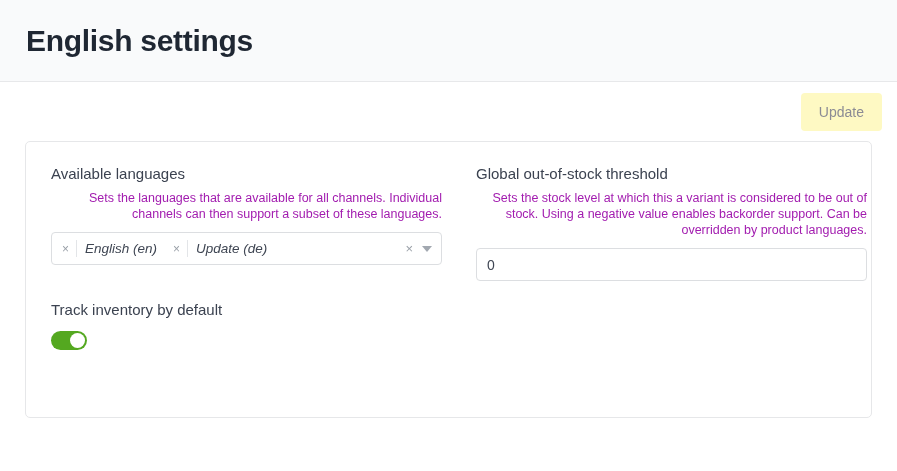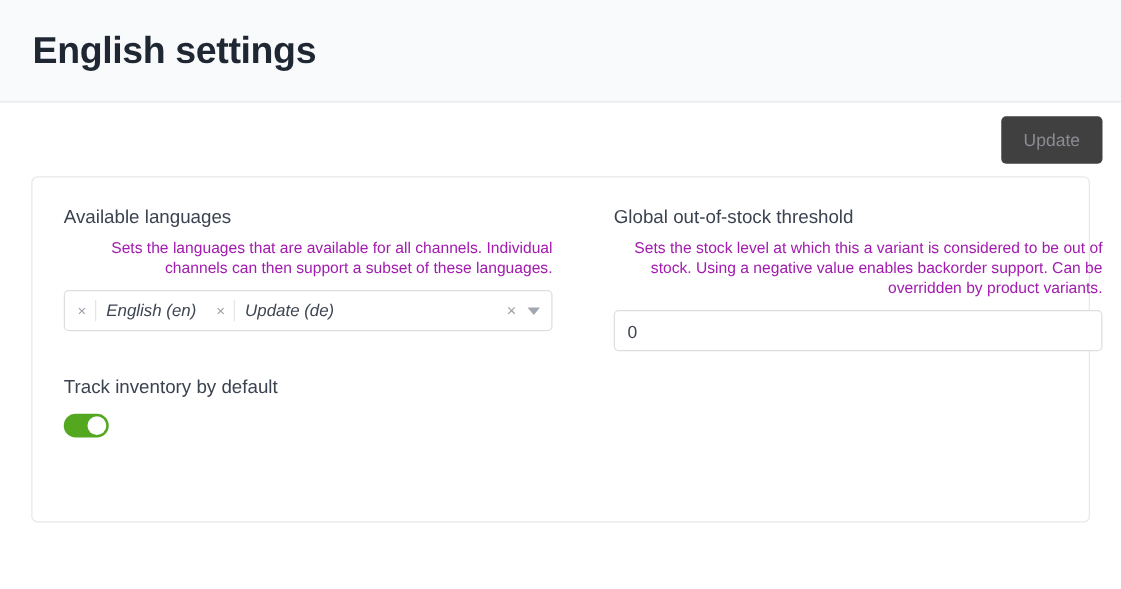--- a/index.html
+++ b/index.html
@@ -37,21 +37,21 @@
   
   .action-bar {
     height: 59px;
     box-sizing: border-box;
     display: flex;
     align-items: center;
     justify-content: flex-end;
     padding: 0 8px 0 0;
   }
   .update-button {
-    background: #404040;
+    background: #fef9c3;
     color: #8b8b94;
     border: none;
     border-radius: 4px;
     font-size: 14px;
     font-family: "Liberation Sans", sans-serif;
     padding: 10px 18px;
     margin-right: 7px;
     cursor: default;
     line-height: 18px;
   }
@@ -63,21 +63,21 @@
     width: 847px;
     box-sizing: border-box;
     border: 1px solid #e6e7e9;
     border-radius: 5px;
     background: #ffffff;
     padding: 22px 25px 28px 25px;
     height: 277px;
   }
   .grid {
     display: flex;
-    gap: 49px;
+    gap: 34px;
   }
   .col {
     width: 391px;
     flex: none;
   }
 
   .field-label {
     font-size: 15px;
     color: #3b4250;
     line-height: 19px;
@@ -236,21 +236,21 @@
         </div>
         <div class="ms-actions">
           <span class="ms-clear">×</span>
           <span class="ms-caret"></span>
         </div>
       </div>
     </div>
 
     <div class="col">
       <div class="field-label">Global out-of-stock threshold</div>
-      <div class="field-desc">Sets the stock level at which this a variant is considered to be out of stock. Using a negative value enables backorder support. Can be overridden by product variants.</div>
+      <div class="field-desc">Sets the stock level at which this a variant is considered to be out of stock. Using a negative value enables backorder support. Can be overridden by product languages.</div>
       <input class="text-input" type="text" value="0" style="">
     </div>
 
   </div>
 
   <div class="grid block-lower">
     <div class="col">
       <div class="field-label">Track inventory by default</div>
       <div class="toggle-row">
         <div class="toggle">

